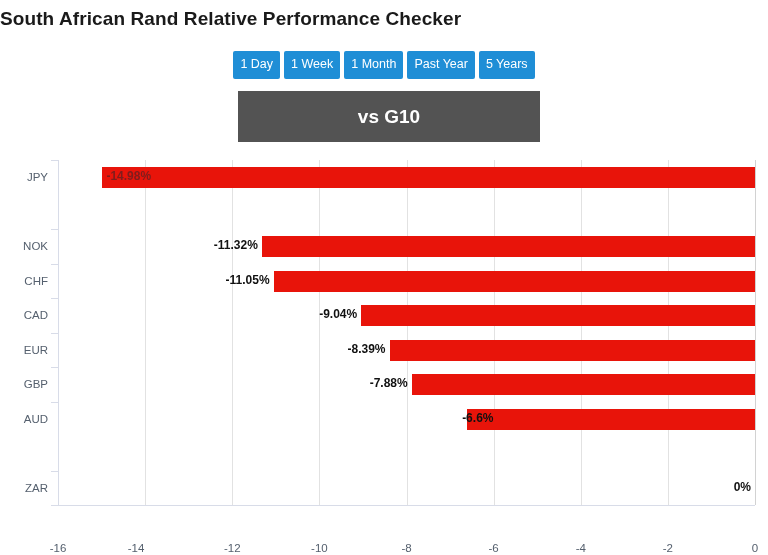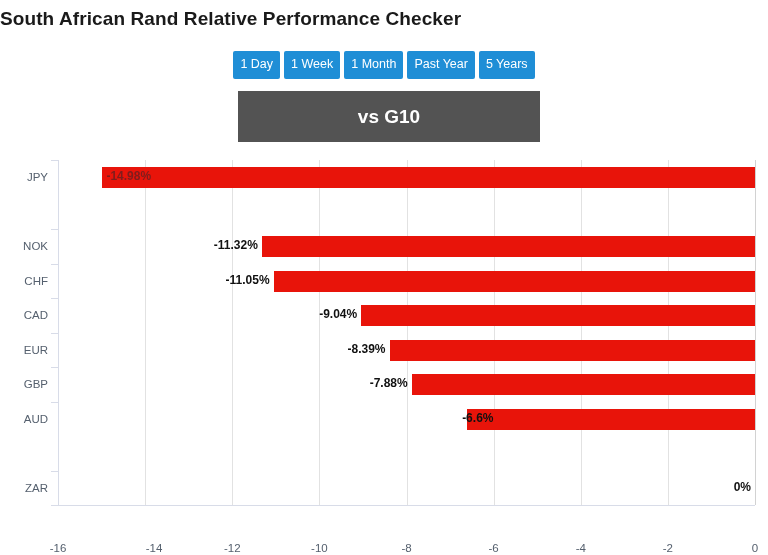--- a/index.html
+++ b/index.html
@@ -187,21 +187,21 @@
 <div id="vs-banner">
   <span id="vs-banner-label">vs G10</span>
 </div>
 
 <div id="chart">
   <div id="plot">
     <div class="y-spine"></div>
     <div class="x-spine"></div>
   <div class="x-tick-label" style="left: 0px;">-16</div>
       <div class="gridline" style="left: 87.125px;"></div>
-      <div class="x-tick-label" style="left: 96px;">-14</div>
+      <div class="x-tick-label" style="left: 78px;">-14</div>
       <div class="gridline" style="left: 174.25px;"></div>
       <div class="x-tick-label" style="left: 174.25px;">-12</div>
       <div class="gridline" style="left: 261.375px;"></div>
       <div class="x-tick-label" style="left: 261.375px;">-10</div>
       <div class="gridline" style="left: 348.5px;"></div>
       <div class="x-tick-label" style="left: 348.5px;">-8</div>
       <div class="gridline" style="left: 435.625px;"></div>
       <div class="x-tick-label" style="left: 435.625px;">-6</div>
       <div class="gridline" style="left: 522.75px;"></div>
       <div class="x-tick-label" style="left: 522.75px;">-4</div>

